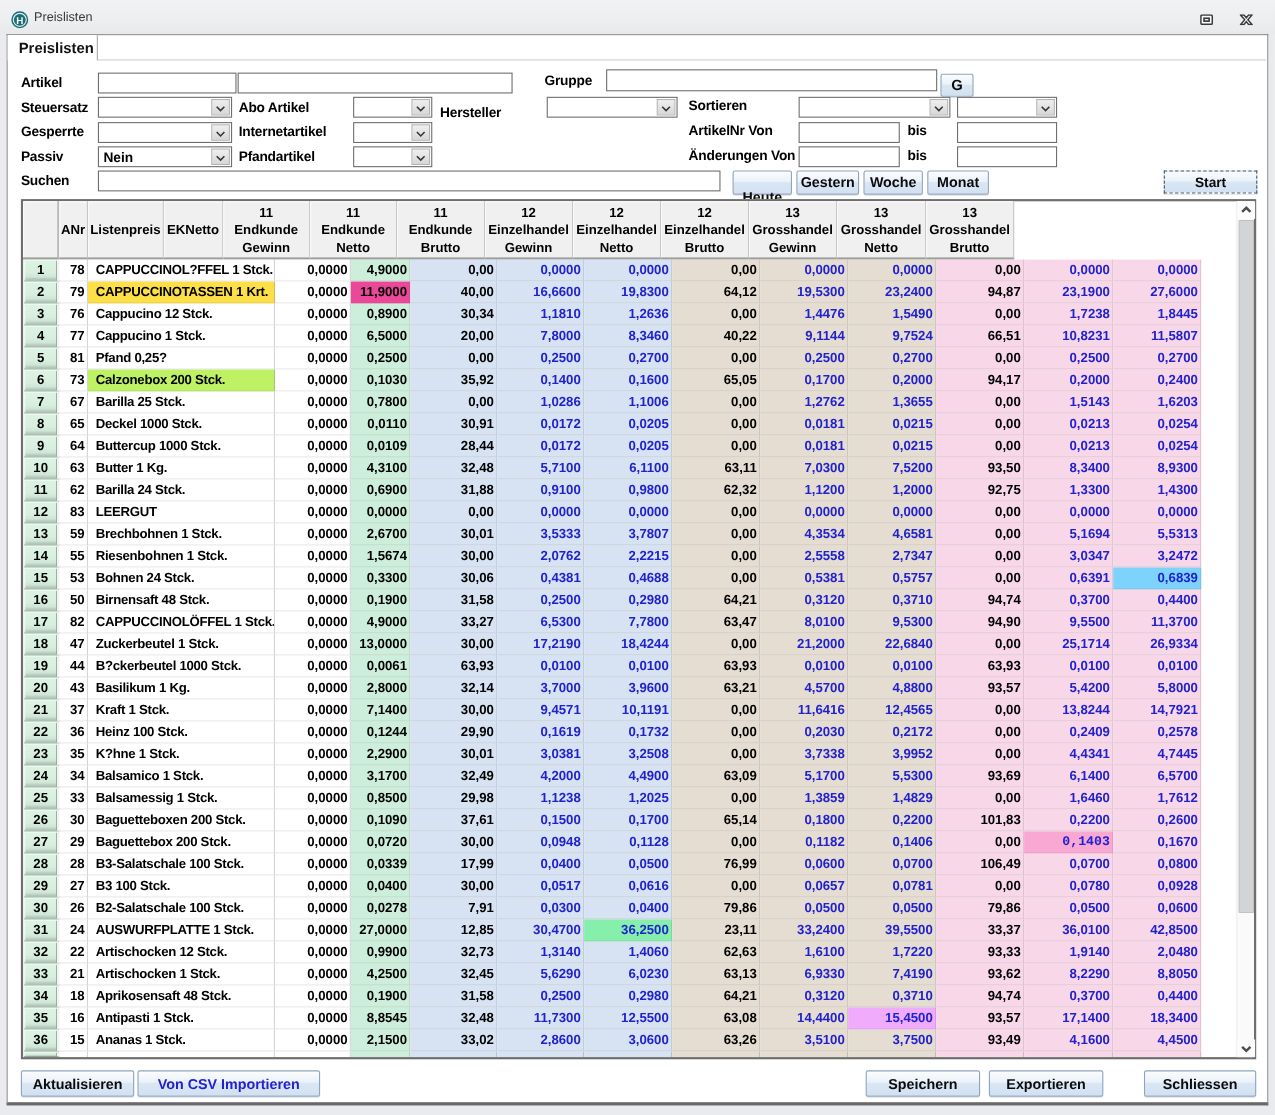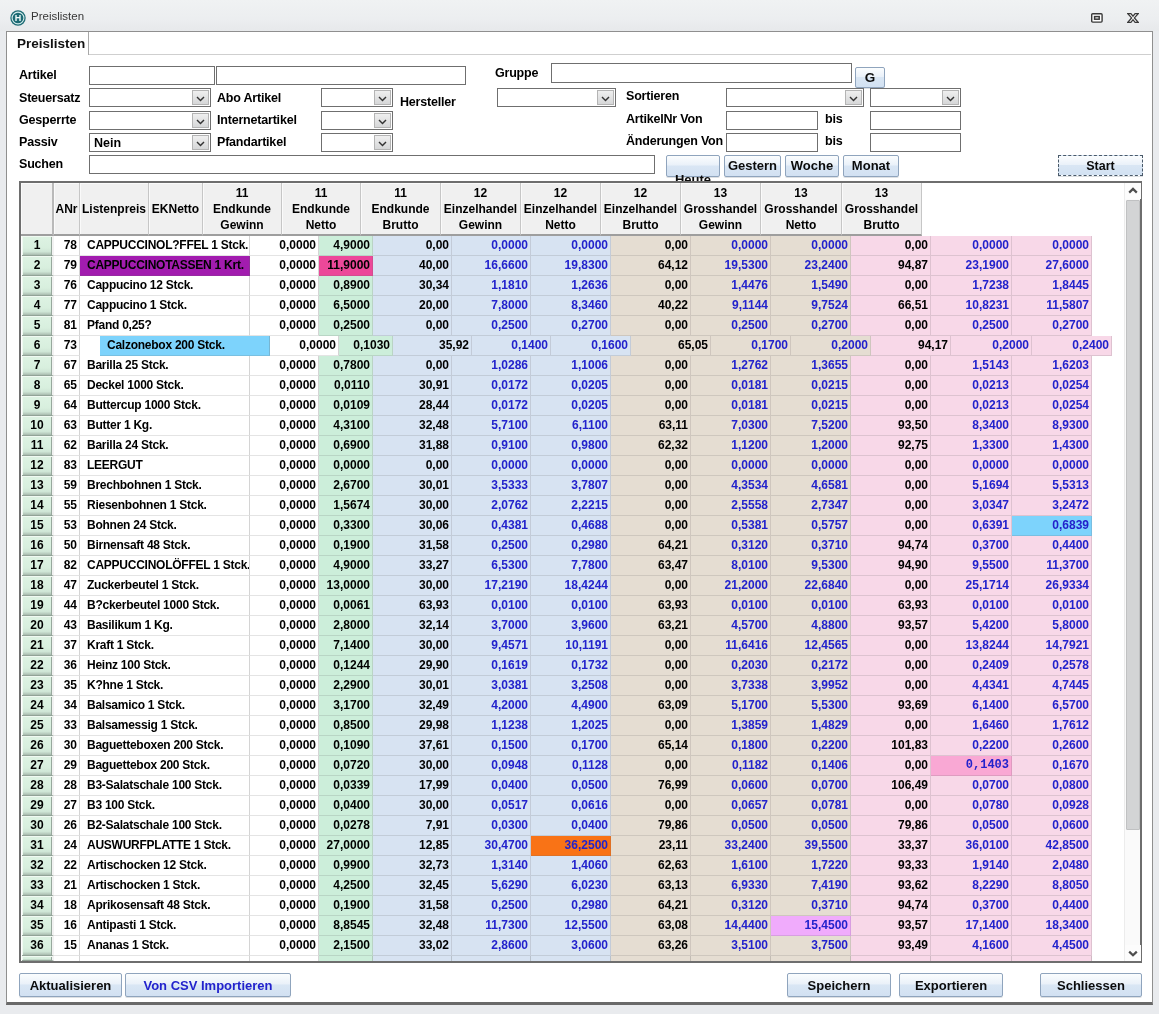--- a/index.html
+++ b/index.html
@@ -227,21 +227,21 @@
       <div class="c num" style="width:80px;background:#e5ddd2;border-right-color:rgba(110,100,105,.18);">0,00</div>
       <div class="c num blue" style="width:80px;background:#e5ddd2;border-right-color:rgba(110,100,105,.18);">0,0000</div>
       <div class="c num blue" style="width:80px;background:#e5ddd2;border-right-color:rgba(110,100,105,.18);">0,0000</div>
       <div class="c num" style="width:80px;background:#f8d8e8;border-right-color:rgba(110,100,105,.18);">0,00</div>
       <div class="c num blue" style="width:81px;background:#f8d8e8;border-right-color:rgba(110,100,105,.18);">0,0000</div>
       <div class="c num blue" style="width:80px;background:#f8d8e8;border-right-color:rgba(110,100,105,.18);">0,0000</div>
     </div>
 <div class="row">
       <div class="rn"><span>2</span></div>
       <div class="c num" style="width:26px;background:#ffffff;">79</div>
-      <div class="c txt" style="width:170px;background:#a21caf;">CAPPUCCINOTASSEN 1 Krt.</div>
+      <div class="c txt" style="width:170px;background:#fde047;">CAPPUCCINOTASSEN 1 Krt.</div>
       <div class="c num" style="width:69px;background:#ffffff;">0,0000</div>
       <div class="c num" style="width:54px;background:#ec4899;border-right-color:rgba(110,100,105,.18);">11,9000</div>
       <div class="c num" style="width:79px;background:#d7e3f2;border-right-color:rgba(110,100,105,.18);">40,00</div>
       <div class="c num blue" style="width:79px;background:#d7e3f2;border-right-color:rgba(110,100,105,.18);">16,6600</div>
       <div class="c num blue" style="width:80px;background:#d7e3f2;border-right-color:rgba(110,100,105,.18);">19,8300</div>
       <div class="c num" style="width:80px;background:#e5ddd2;border-right-color:rgba(110,100,105,.18);">64,12</div>
       <div class="c num blue" style="width:80px;background:#e5ddd2;border-right-color:rgba(110,100,105,.18);">19,5300</div>
       <div class="c num blue" style="width:80px;background:#e5ddd2;border-right-color:rgba(110,100,105,.18);">23,2400</div>
       <div class="c num" style="width:80px;background:#f8d8e8;border-right-color:rgba(110,100,105,.18);">94,87</div>
       <div class="c num blue" style="width:81px;background:#f8d8e8;border-right-color:rgba(110,100,105,.18);">23,1900</div>
@@ -291,21 +291,21 @@
       <div class="c num" style="width:80px;background:#e5ddd2;border-right-color:rgba(110,100,105,.18);">0,00</div>
       <div class="c num blue" style="width:80px;background:#e5ddd2;border-right-color:rgba(110,100,105,.18);">0,2500</div>
       <div class="c num blue" style="width:80px;background:#e5ddd2;border-right-color:rgba(110,100,105,.18);">0,2700</div>
       <div class="c num" style="width:80px;background:#f8d8e8;border-right-color:rgba(110,100,105,.18);">0,00</div>
       <div class="c num blue" style="width:81px;background:#f8d8e8;border-right-color:rgba(110,100,105,.18);">0,2500</div>
       <div class="c num blue" style="width:80px;background:#f8d8e8;border-right-color:rgba(110,100,105,.18);">0,2700</div>
     </div>
 <div class="row">
       <div class="rn"><span>6</span></div>
       <div class="c num" style="width:26px;background:#ffffff;">73</div>
-      <div class="c txt" style="width:170px;background:#7dd3fc;margin-left:20px;">Calzonebox 200 Stck.</div>
+      <div class="c txt" style="width:170px;background:#bef264;">Calzonebox 200 Stck.</div>
       <div class="c num" style="width:69px;background:#ffffff;">0,0000</div>
       <div class="c num" style="width:54px;background:#cceeda;border-right-color:rgba(110,100,105,.18);">0,1030</div>
       <div class="c num" style="width:79px;background:#d7e3f2;border-right-color:rgba(110,100,105,.18);">35,92</div>
       <div class="c num blue" style="width:79px;background:#d7e3f2;border-right-color:rgba(110,100,105,.18);">0,1400</div>
       <div class="c num blue" style="width:80px;background:#d7e3f2;border-right-color:rgba(110,100,105,.18);">0,1600</div>
       <div class="c num" style="width:80px;background:#e5ddd2;border-right-color:rgba(110,100,105,.18);">65,05</div>
       <div class="c num blue" style="width:80px;background:#e5ddd2;border-right-color:rgba(110,100,105,.18);">0,1700</div>
       <div class="c num blue" style="width:80px;background:#e5ddd2;border-right-color:rgba(110,100,105,.18);">0,2000</div>
       <div class="c num" style="width:80px;background:#f8d8e8;border-right-color:rgba(110,100,105,.18);">94,17</div>
       <div class="c num blue" style="width:81px;background:#f8d8e8;border-right-color:rgba(110,100,105,.18);">0,2000</div>
@@ -696,21 +696,21 @@
       <div class="c num blue" style="width:80px;background:#f8d8e8;border-right-color:rgba(110,100,105,.18);">0,0600</div>
     </div>
 <div class="row">
       <div class="rn"><span>31</span></div>
       <div class="c num" style="width:26px;background:#ffffff;">24</div>
       <div class="c txt" style="width:170px;background:#ffffff;">AUSWURFPLATTE 1 Stck.</div>
       <div class="c num" style="width:69px;background:#ffffff;">0,0000</div>
       <div class="c num" style="width:54px;background:#cceeda;border-right-color:rgba(110,100,105,.18);">27,0000</div>
       <div class="c num" style="width:79px;background:#d7e3f2;border-right-color:rgba(110,100,105,.18);">12,85</div>
       <div class="c num blue" style="width:79px;background:#d7e3f2;border-right-color:rgba(110,100,105,.18);">30,4700</div>
-      <div class="c num blue" style="width:80px;background:#f97316;border-right-color:rgba(110,100,105,.18);">36,2500</div>
+      <div class="c num blue" style="width:80px;background:#86efac;border-right-color:rgba(110,100,105,.18);">36,2500</div>
       <div class="c num" style="width:80px;background:#e5ddd2;border-right-color:rgba(110,100,105,.18);">23,11</div>
       <div class="c num blue" style="width:80px;background:#e5ddd2;border-right-color:rgba(110,100,105,.18);">33,2400</div>
       <div class="c num blue" style="width:80px;background:#e5ddd2;border-right-color:rgba(110,100,105,.18);">39,5500</div>
       <div class="c num" style="width:80px;background:#f8d8e8;border-right-color:rgba(110,100,105,.18);">33,37</div>
       <div class="c num blue" style="width:81px;background:#f8d8e8;border-right-color:rgba(110,100,105,.18);">36,0100</div>
       <div class="c num blue" style="width:80px;background:#f8d8e8;border-right-color:rgba(110,100,105,.18);">42,8500</div>
     </div>
 <div class="row">
       <div class="rn"><span>32</span></div>
       <div class="c num" style="width:26px;background:#ffffff;">22</div>

